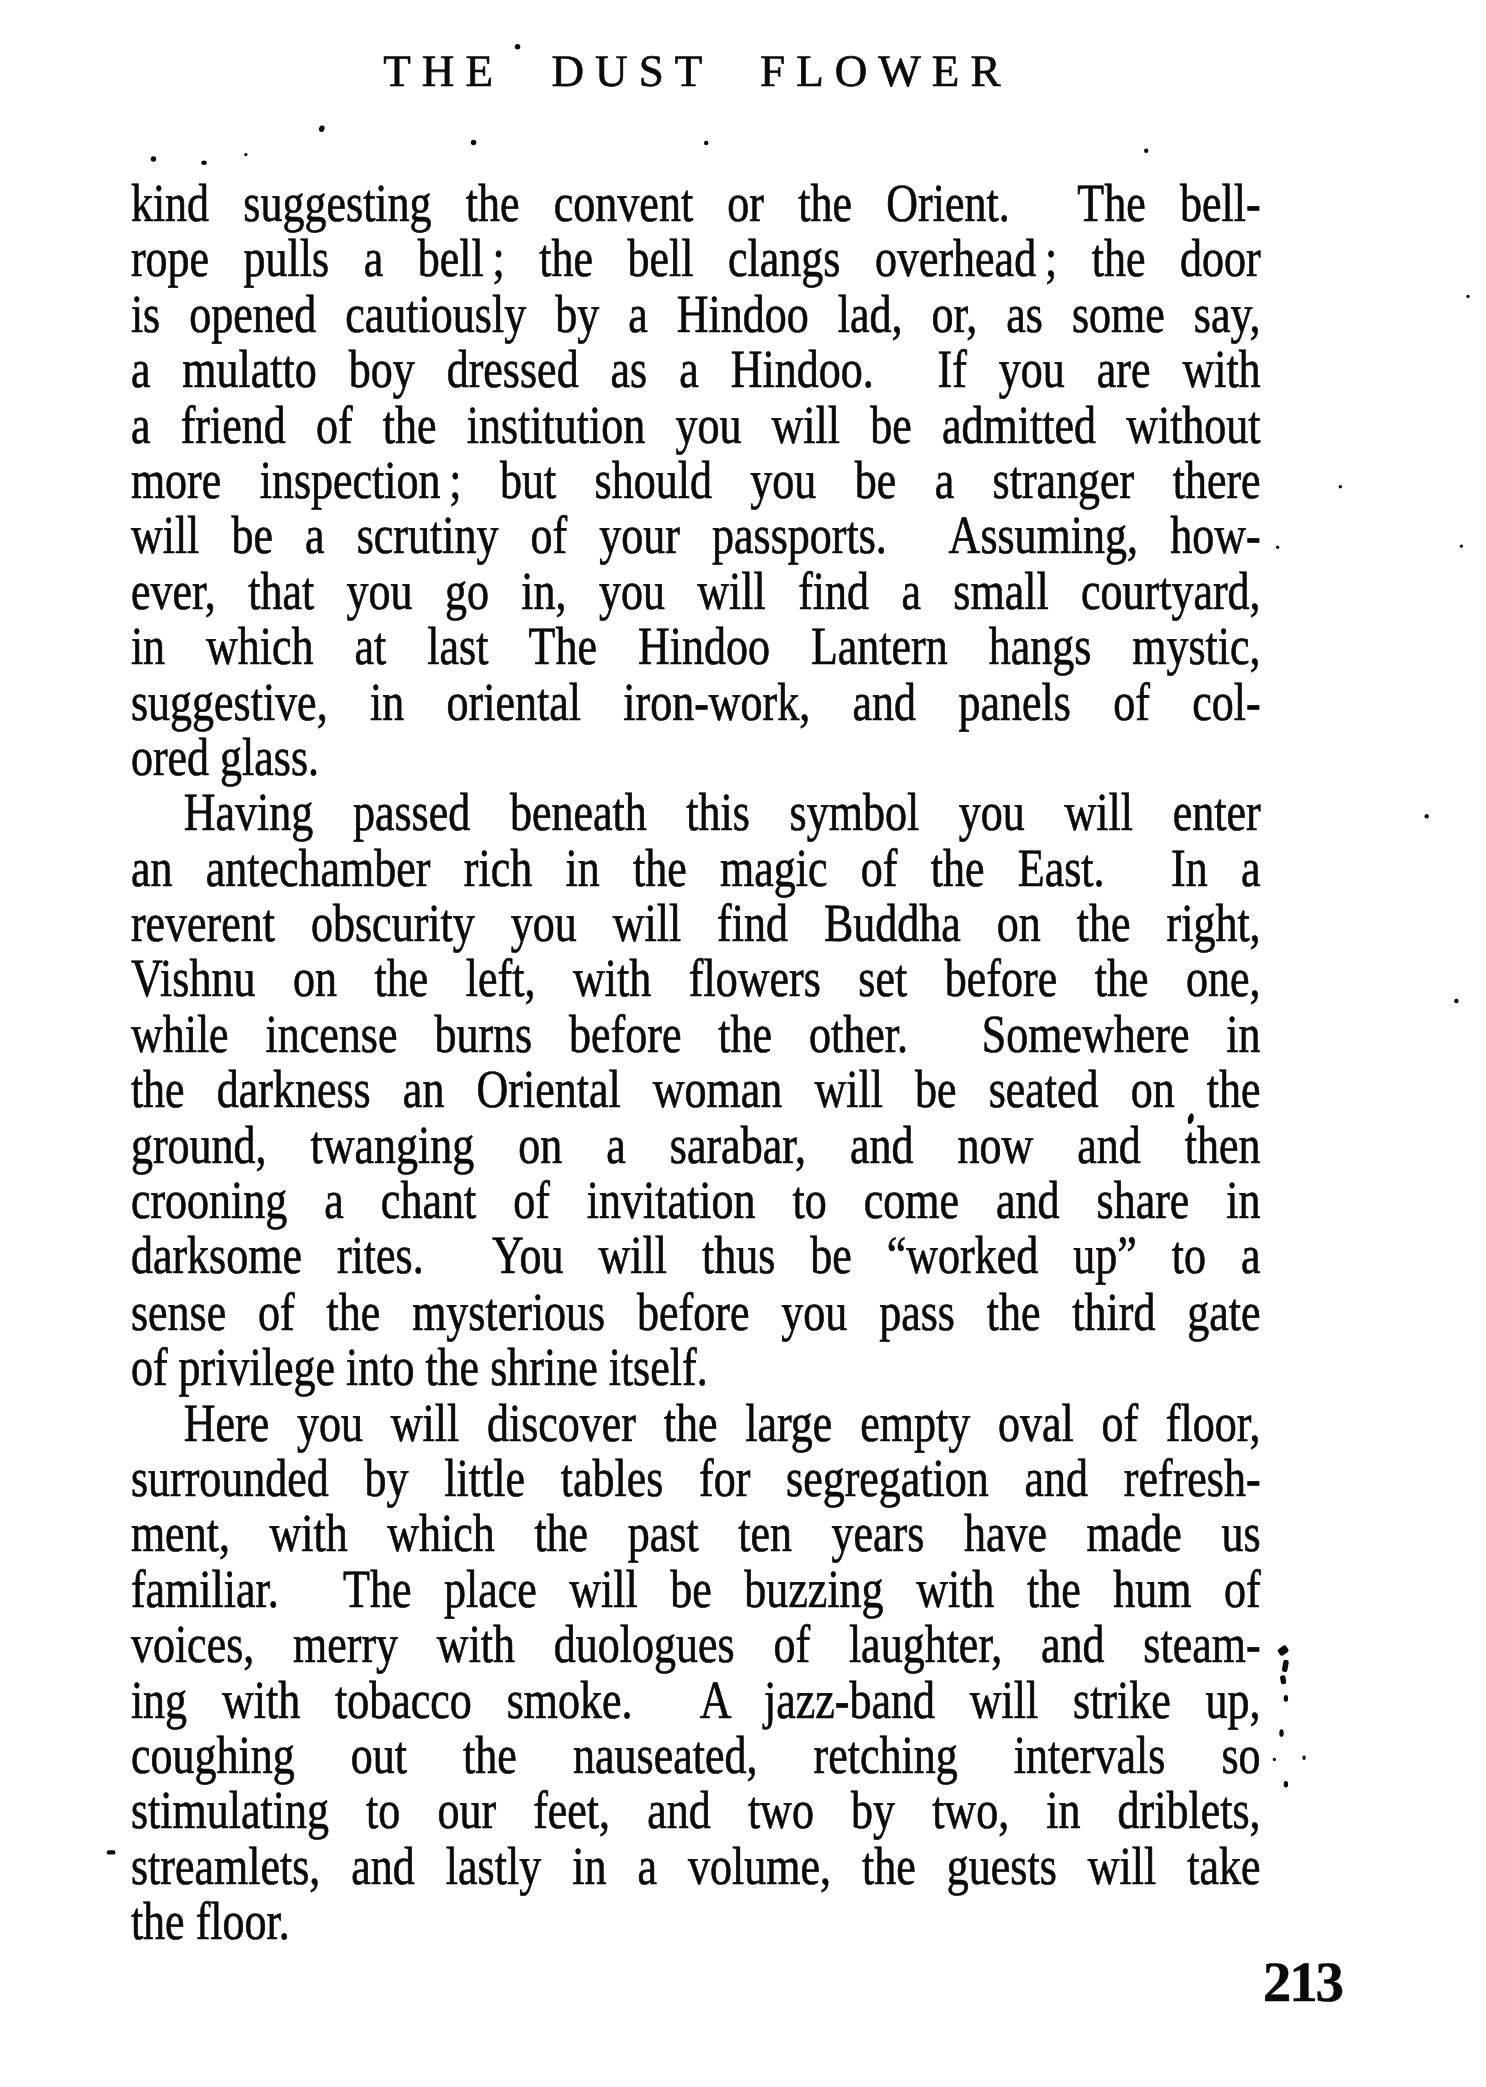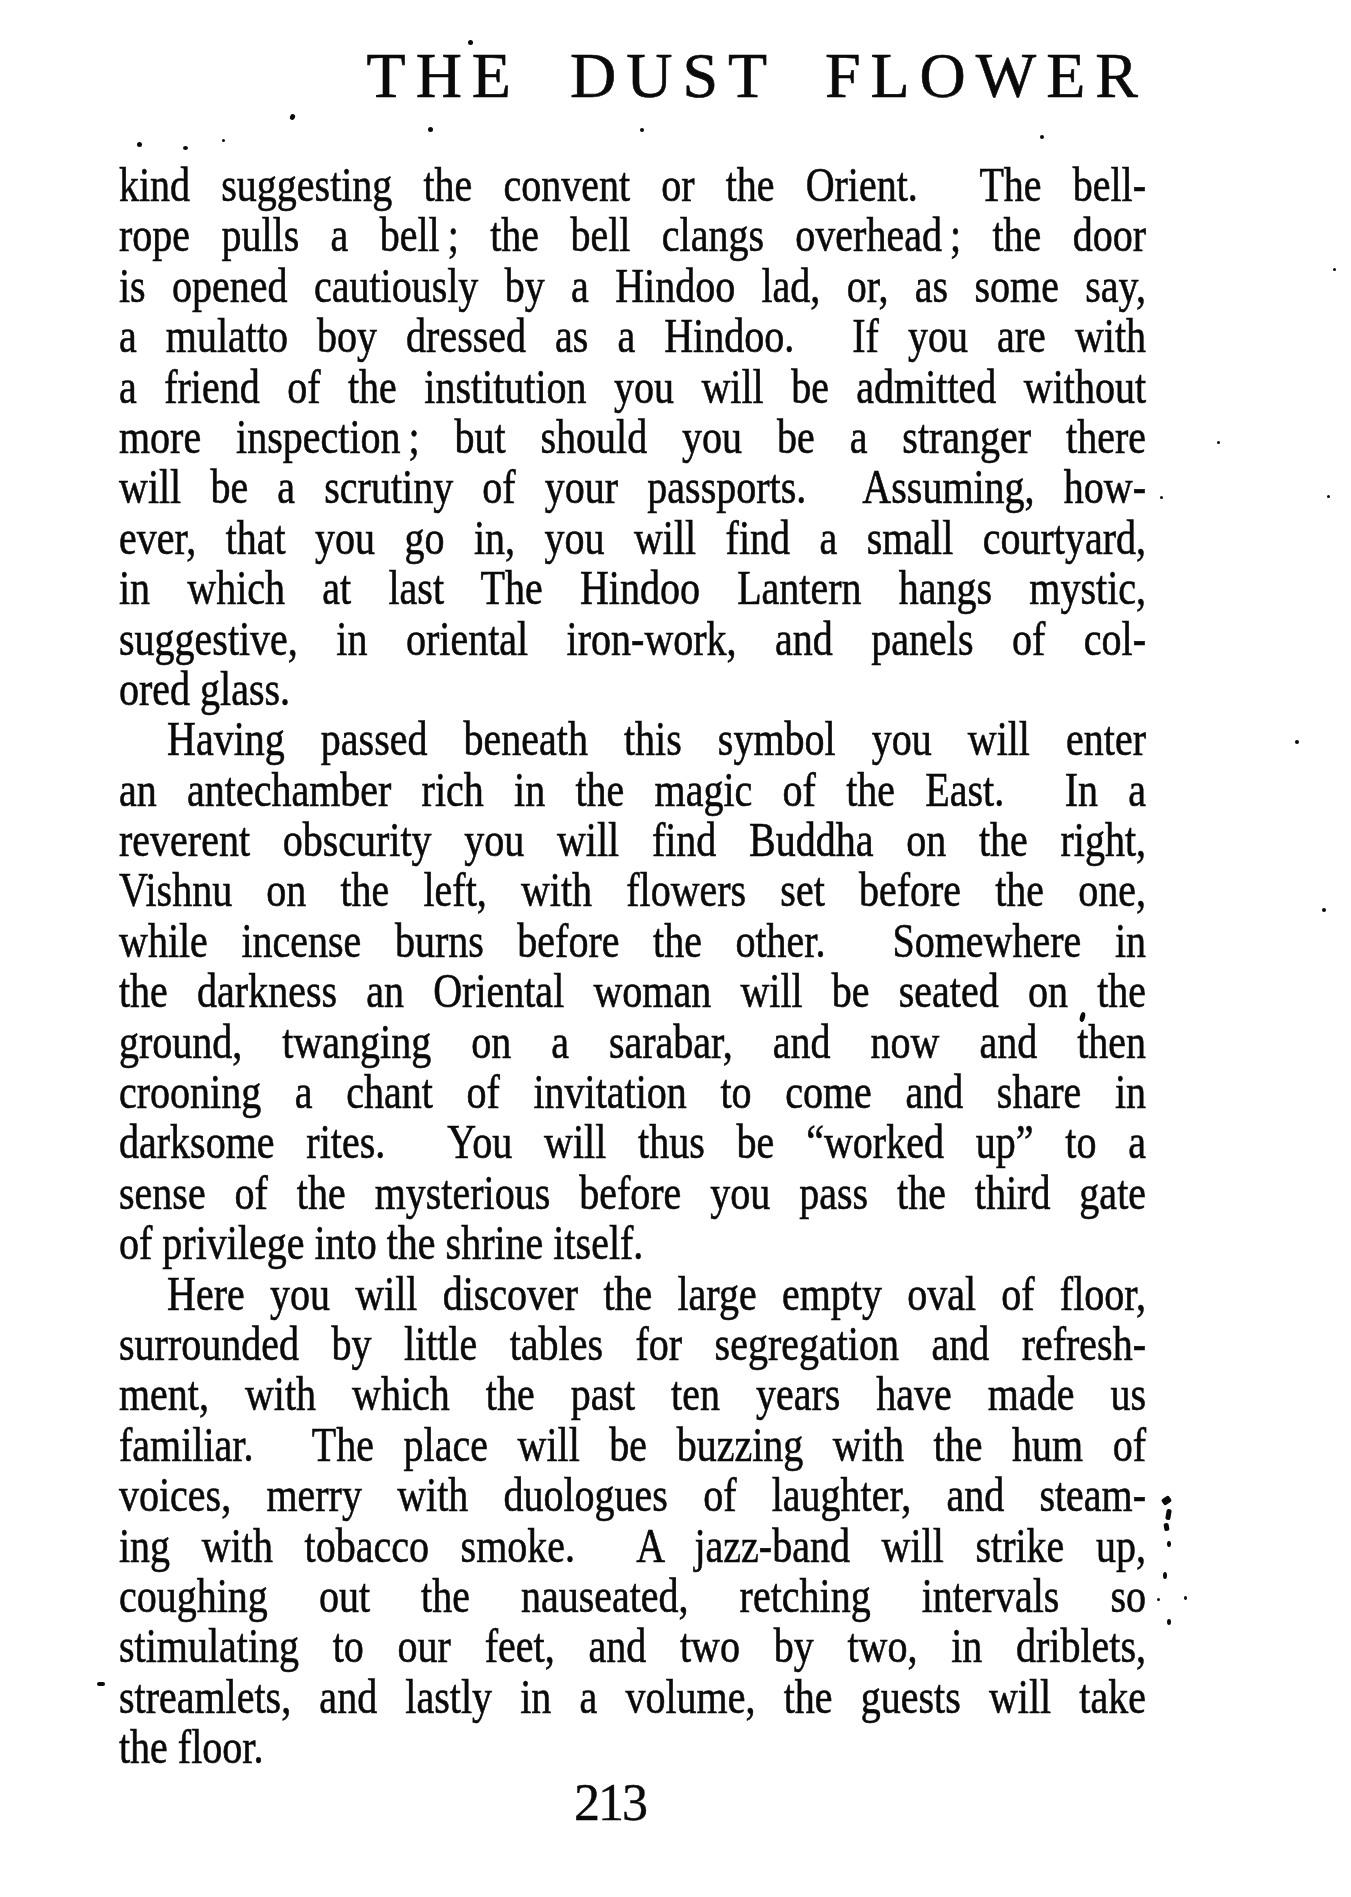--- a/index.html
+++ b/index.html
@@ -8,43 +8,43 @@
     background:#ffffff;
     font-family:"Liberation Serif","DejaVu Serif",serif;
     color:#0a0a0a;
     position:relative;
     overflow:hidden;
   }
   .page{position:absolute;left:0;top:0;width:1351px;height:1897px;background:#fff;}
   .running-title{
     position:absolute;left:107px;top:44px;width:1028px;
     padding-left:13px;
-    text-align:right;white-space:nowrap;
-    font-size:64px;line-height:1;
+    text-align:center;white-space:nowrap;
+    font-size:41px;line-height:1;
     letter-spacing:10px;word-spacing:23px;
     -webkit-text-stroke:0.6px #0a0a0a;
   }
   .text-block{
     position:absolute;left:119px;top:163px;width:1027px;
   }
   .line{
     height:50.4px;line-height:50.4px;
     font-size:40px;
     text-align:justify;
     text-align-last:justify;
     -webkit-text-stroke:0.5px #0f0d0b;
     transform:scaleY(1.22);
     transform-origin:50% 78%;
   }
   .line.plast{text-align-last:left;}
   .line.indent{padding-left:48px;}
   .page-number{
     position:absolute;left:0;top:1777px;width:1220px;
-    text-align:center;
-    font-size:52px;line-height:1;font-weight:400;
+    text-align:right;
+    font-size:52px;line-height:1;font-weight:700;
     letter-spacing:-2px;
     -webkit-text-stroke:0.4px #0a0a0a;
   }
   .speck{position:absolute;background:#241f1a;border-radius:50%;}
   .speck.sq{border-radius:2px;}
 </style>
 </head>
 <body>
 
 <div class="page">

